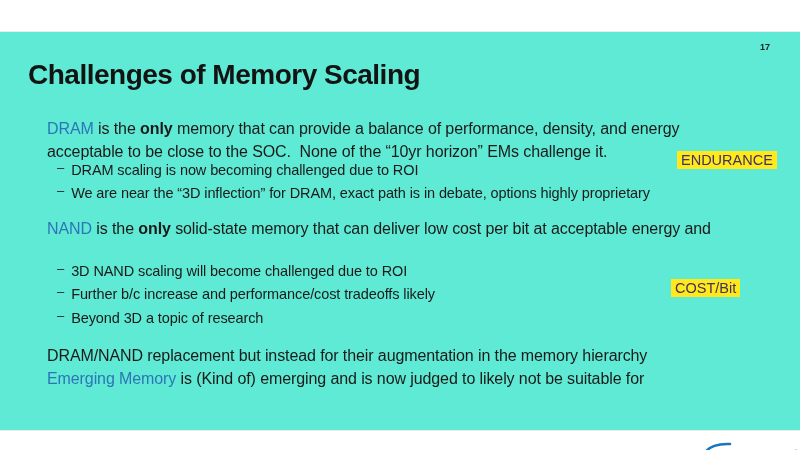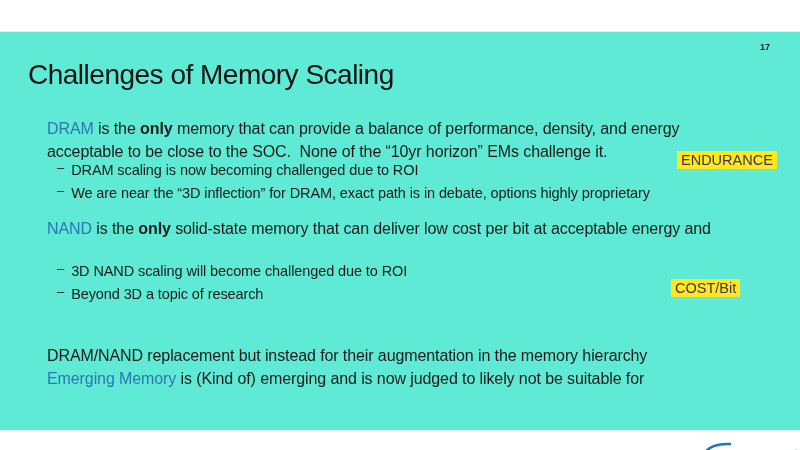--- a/index.html
+++ b/index.html
@@ -9,21 +9,21 @@
     --logo-blue:#1B75BB;
     --ink:#1A1A1A;
   }
   *{margin:0;padding:0;box-sizing:border-box;}
   html,body{width:800px;height:450px;background:#fff;overflow:hidden;}
   body{font-family:"Liberation Sans",sans-serif;color:var(--ink);}
   .slide{position:absolute;left:0;top:0;width:800px;height:398px;background:#5eead4;outline:1px solid #ececec;margin-top:32px;}
 
   .page-number{position:absolute;top:10px;right:30px;font-size:9px;font-weight:700;color:#222;}
 
-  .slide-title{position:absolute;left:28px;top:27px;font-size:28px;font-weight:400;letter-spacing:-0.5px;color:#131313;white-space:pre;}
+  .slide-title{position:absolute;left:28px;top:27px;font-size:28px;font-weight:700;letter-spacing:-0.5px;color:#131313;white-space:pre;}
 
   .para{position:absolute;left:47px;font-size:16px;line-height:23px;letter-spacing:-0.1px;color:var(--ink);}
   .para .line{white-space:pre;}
   .kw{color:var(--blue);}
   .b{font-weight:700;}
   .u{text-underline-offset:3px;text-decoration-thickness:1px;}
 
   .para1{top:85px;}
   .para2{top:185px;}
   .para3{top:312px;}
@@ -63,20 +63,21 @@
   </div>
 
   <div class="hl-label endurance">ENDURANCE</div>
 
   <div class="para para2">
     <div class="line"><span class="kw">NAND</span><span> is the </span><span class="b">only</span><span> solid-state memory that can </span><span class="u">deliver low cost per bit at acceptable energy </span><span>and</span></div>
   </div>
 
   <div class="sub-bullets nand-bullets">
     <div class="bullet-row"><span class="dash">–</span><span>3D NAND scaling will become challenged due to ROI</span></div>
+    <div class="bullet-row"><span class="dash">–</span><span>Further b/c increase and performance/cost tradeoffs likely</span></div>
     <div class="bullet-row"><span class="dash">–</span><span>Beyond 3D a topic of research</span></div>
   </div>
 
   <div class="hl-label costbit">COST/Bit</div>
 
   <div class="para para3">
     <div class="line"><span>DRAM/NAND replacement but instead for their augmentation in the memory hierarchy</span></div>
     <div class="line"><span class="kw">Emerging Memory</span><span> is (Kind of) emerging and is now judged to </span><span class="u">likely not </span><span>be suitable for</span></div>
   </div>
 

